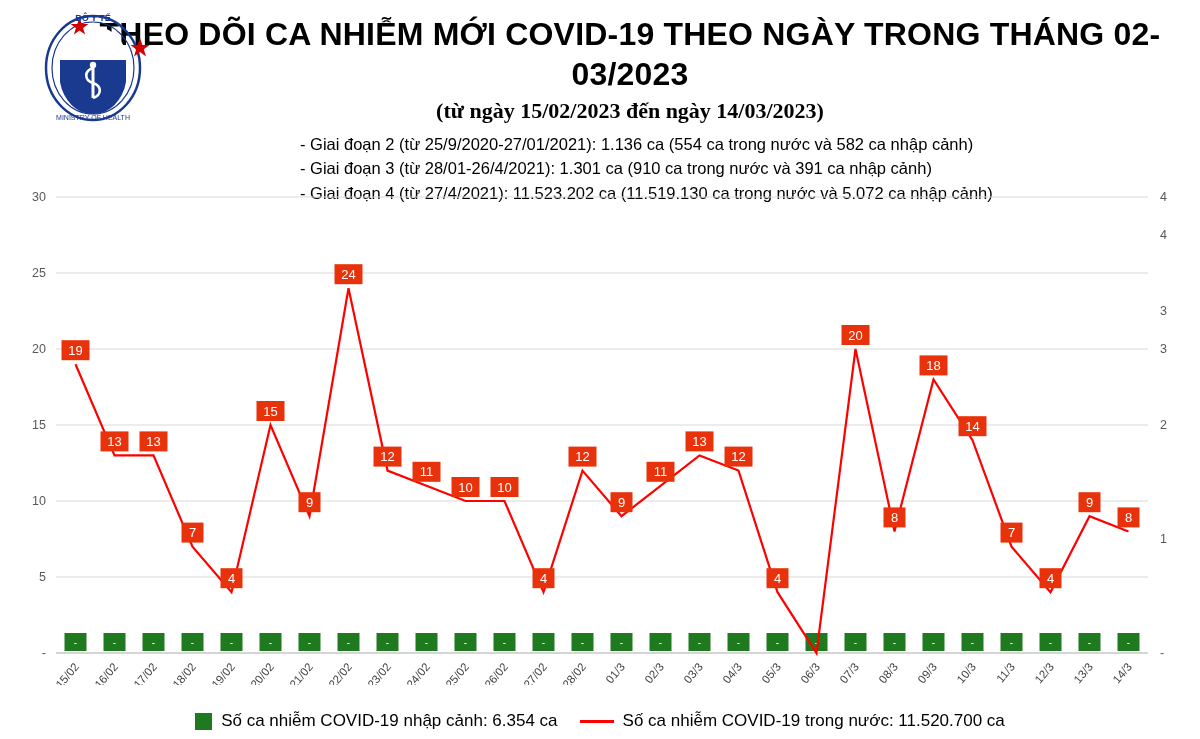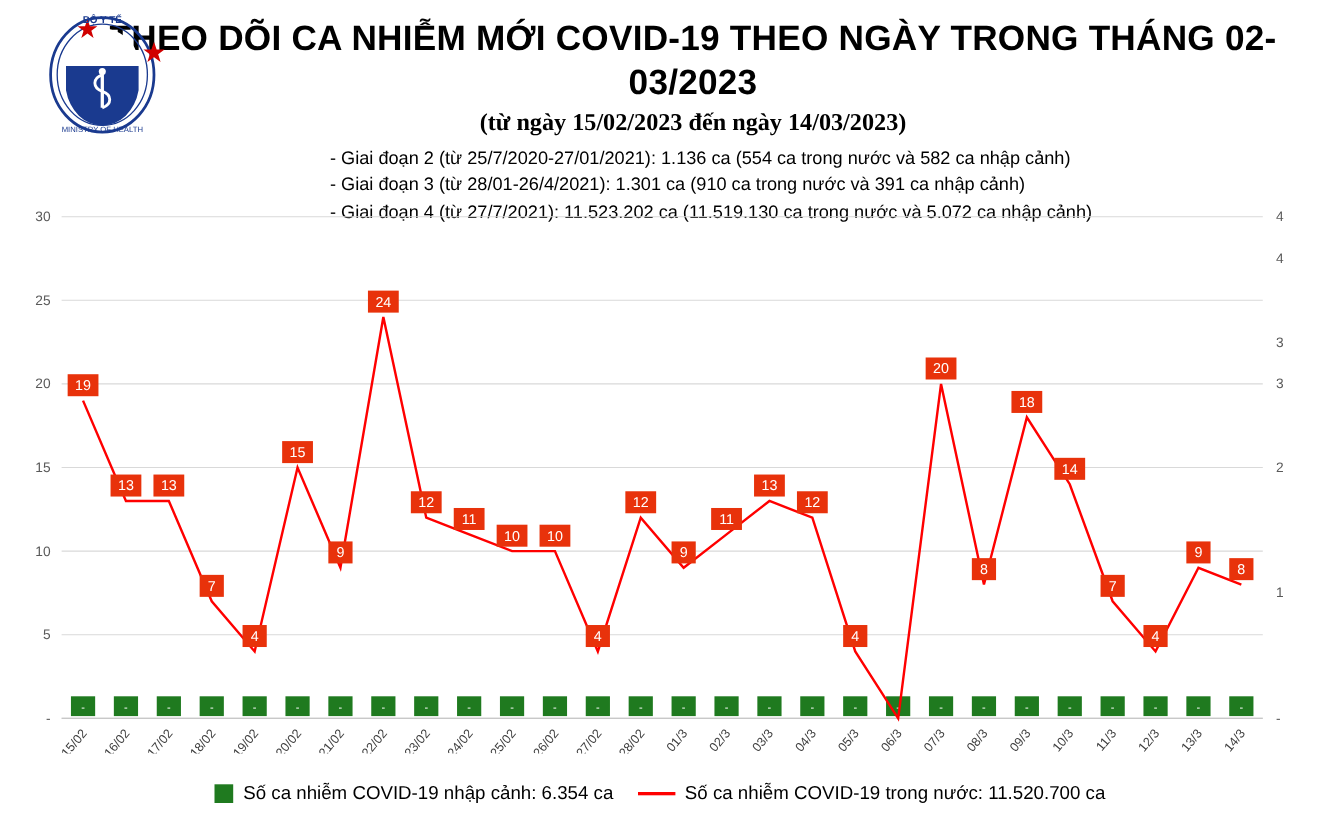--- a/index.html
+++ b/index.html
@@ -109,23 +109,23 @@
       <text x="57" y="112" text-anchor="middle" font-family="Liberation Sans, sans-serif" font-size="7" fill="#1a3a8f">MINISTRY OF HEALTH</text>
     </svg>
   </div>
 
   <div class="titles">
     <div class="title-main">THEO DÕI CA NHIỄM MỚI COVID-19 THEO NGÀY TRONG THÁNG 02-03/2023</div>
     <div class="title-sub">(từ ngày 15/02/2023 đến ngày 14/03/2023)</div>
   </div>
 
   <div class="phases">
-    <div class="phase-line">- Giai đoạn 2 (từ 25/7/2020-27/01/2021): 1.136 ca (554 ca trong nước và 582 ca nhập cảnh)</div>
+    <div class="phase-line">- Giai đoạn 2 (từ 25/9/2020-27/01/2021): 1.136 ca (554 ca trong nước và 582 ca nhập cảnh)</div>
     <div class="phase-line">- Giai đoạn 3 (từ 28/01-26/4/2021): 1.301 ca (910 ca trong nước và 391 ca nhập cảnh)</div>
-    <div class="phase-line">- Giai đoạn 4 (từ 27/7/2021): 11.523.202 ca (11.519.130 ca trong nước và 5.072 ca nhập cảnh)</div>
+    <div class="phase-line">- Giai đoạn 4 (từ 27/4/2021): 11.523.202 ca (11.519.130 ca trong nước và 5.072 ca nhập cảnh)</div>
   </div>
 </div>
 
 <div class="chart-wrap">
   <svg class="chart" id="chart-svg" width="1200" height="500">
       <line x1="56" y1="468" x2="1148" y2="468" class="grid-line"></line>
       <text x="46" y="472" class="axis-label" text-anchor="end">-</text>
       <line x1="56" y1="392" x2="1148" y2="392" class="grid-line"></line>
       <text x="46" y="396" class="axis-label" text-anchor="end">5</text>
       <line x1="56" y1="316" x2="1148" y2="316" class="grid-line"></line>

